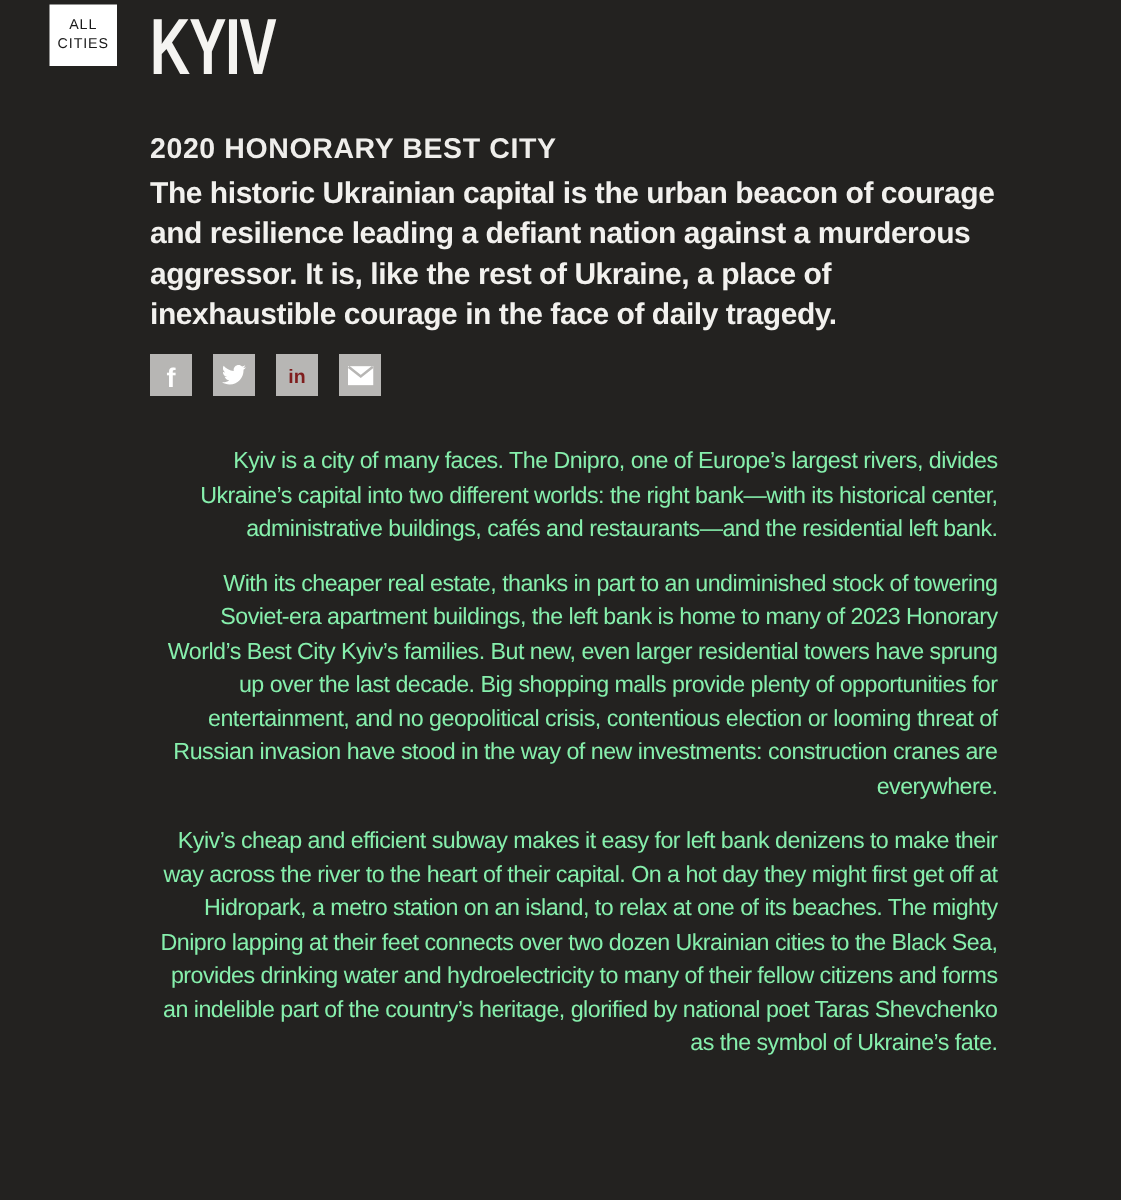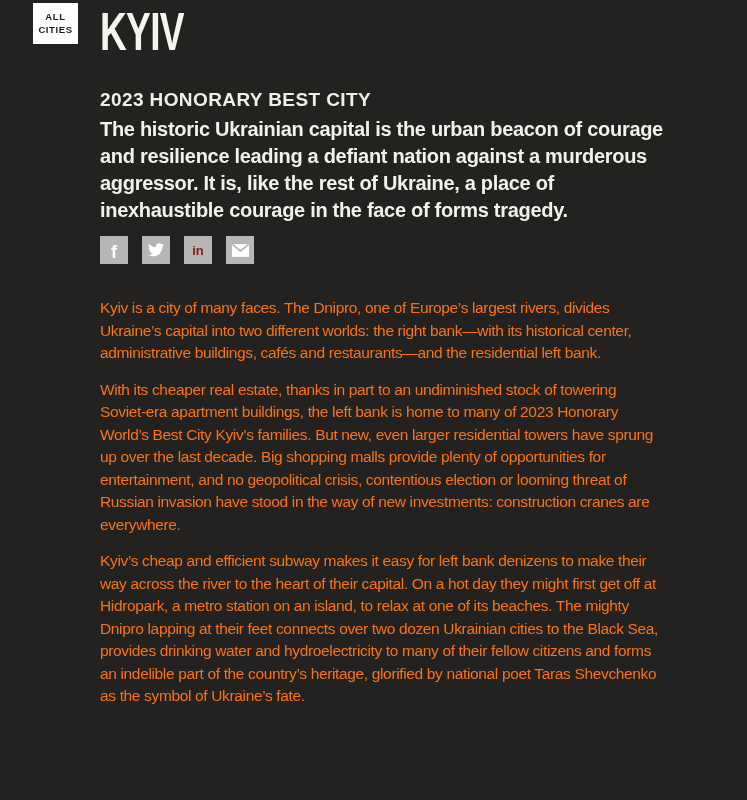--- a/index.html
+++ b/index.html
@@ -13,21 +13,21 @@
   .page { position: relative; width: 747px; height: 800px; }
 
   
   .all-cities {
     position: absolute;
     left: 33px; top: 3px;
     width: 45px; height: 41px;
     background: #ffffff;
     color: #1a1a1a;
     font-size: 9.5px;
-    font-weight: 700;
+    font-weight: 400;
     letter-spacing: 0.6px;
     line-height: 1.35;
     display: flex;
     align-items: center;
     justify-content: center;
     text-align: center;
     text-decoration: none;
     cursor: pointer;
   }
 
@@ -97,38 +97,39 @@
     line-height: 1;
   }
   .svgicon { display: block; }
 
   
   .article { margin-top: 33px; width: 565px; }
   .article p {
     font-size: 15.5px;
     line-height: 22.5px;
     letter-spacing: -0.35px;
-    color: #f97316;
+    color: #86efac;
     margin-bottom: 14px;
+    text-align: right;
   }
 </style>
 </head>
 <body>
 
 <div class="page">
 
   <a class="all-cities">ALL CITIES</a>
 
   <main class="content">
 
     <h1 class="city-title">KYIV</h1>
 
-    <div class="award">2023 HONORARY BEST CITY</div>
+    <div class="award">2020 HONORARY BEST CITY</div>
 
-    <p class="lede">The historic Ukrainian capital is the urban beacon of courage and resilience leading a defiant nation against a murderous aggressor. It is, like the rest of Ukraine, a place of inexhaustible courage in the face of forms tragedy.</p>
+    <p class="lede">The historic Ukrainian capital is the urban beacon of courage and resilience leading a defiant nation against a murderous aggressor. It is, like the rest of Ukraine, a place of inexhaustible courage in the face of daily tragedy.</p>
 
     <div class="share-row">
 
       <a class="tile">
         <span class="glyph-f">f</span>
       </a>
 
       <a class="tile">
         <svg class="svgicon" width="16" height="14" viewBox="0 0 24 20">
           <path fill="#ffffff" d="M23.9 2.3c-.88.39-1.83.65-2.82.77 1.01-.61 1.79-1.57 2.16-2.72-.95.56-2 .96-3.13 1.18C19.25.57 17.97-.03 16.55-.03c-2.72 0-4.92 2.2-4.92 4.92 0 .39.05.76.13 1.12C7.66 5.8 4.04 3.84 1.61.87c-.43.72-.67 1.56-.67 2.48 0 1.71.87 3.21 2.19 4.1-.81-.03-1.57-.25-2.23-.62v.06c0 2.39 1.69 4.37 3.95 4.83-.41.11-.85.17-1.3.17-.31 0-.62-.03-.92-.09.63 1.95 2.45 3.38 4.6 3.42-1.68 1.32-3.81 2.1-6.1 2.1-.39 0-.78-.02-1.17-.07 2.19 1.39 4.77 2.21 7.56 2.21 9.05 0 14-7.5 14-13.99 0-.21 0-.42-.02-.63.96-.69 1.8-1.56 2.46-2.55l-.06-.01z"></path>

